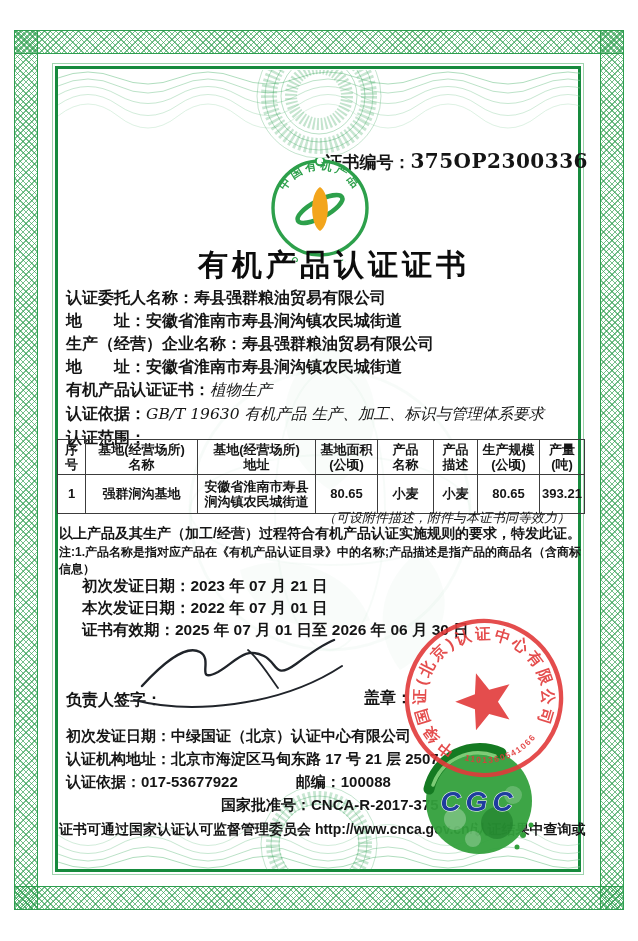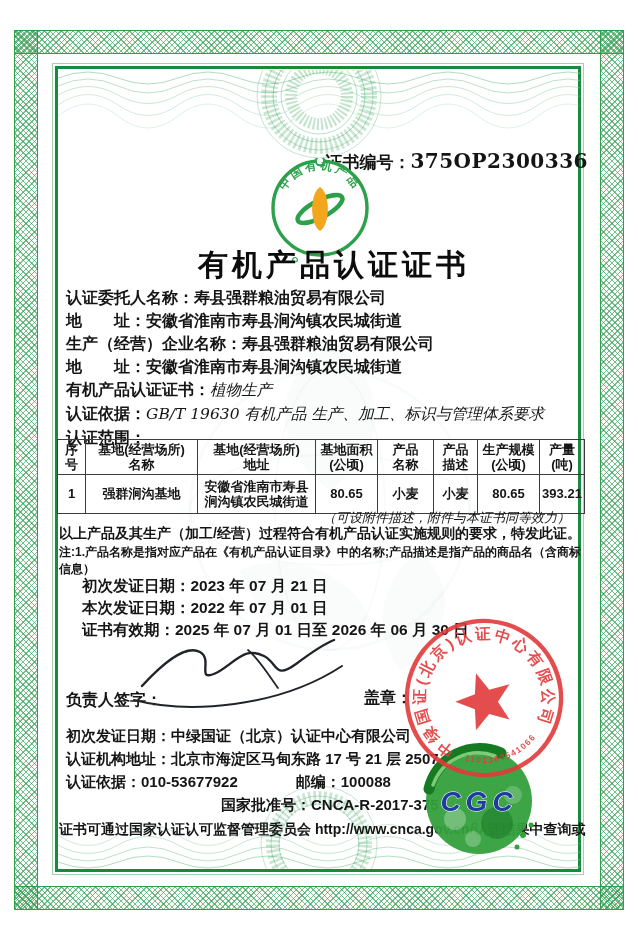--- a/index.html
+++ b/index.html
@@ -197,21 +197,21 @@
     <g stroke="#20242a" fill="none" stroke-linecap="round">
       <path stroke-width="2.4" d="M14,58 C34,36 58,16 72,24 C86,32 66,56 90,44 C108,34 116,18 136,28 C150,35 146,52 168,36 C184,24 196,16 206,12"></path>
       <path stroke-width="2" d="M6,72 C60,86 150,80 214,38"></path>
       <path stroke-width="1.8" d="M120,22 C130,30 140,46 150,60"></path>
     </g>
   </svg>
 
   <div class="abs org">
     <div><span>初次发证日期：</span><span>中绿国证（北京）认证中心有限公司</span></div>
     <div><span>认证机构地址：</span><span>北京市海淀区马甸东路 17 号 21 层 2507</span></div>
-    <div><span>认证依据：</span><span>010-53677922</span><span class="postcode"><span>邮编：</span><span>100088</span></span></div>
+    <div><span>认证依据：</span><span>017-53677922</span><span class="postcode"><span>邮编：</span><span>100088</span></span></div>
     <div class="approval"><span>国家批准号：</span><span>CNCA-R-2017-375</span></div>
   </div>
 
   <div class="abs footer">
     <div>证书可通过国家认证认可监督管理委员会 http://www.cnca.gov.cn/认证结果中查询或</div>
   </div>
 
   <svg class="abs cgc-svg" width="122" height="122" viewBox="-61 -61 122 122">
     <circle r="53" fill="#33a03c" opacity=".95"></circle>
     <circle cx="18" cy="22" r="16" fill="#1c7a28" opacity=".55"></circle>

